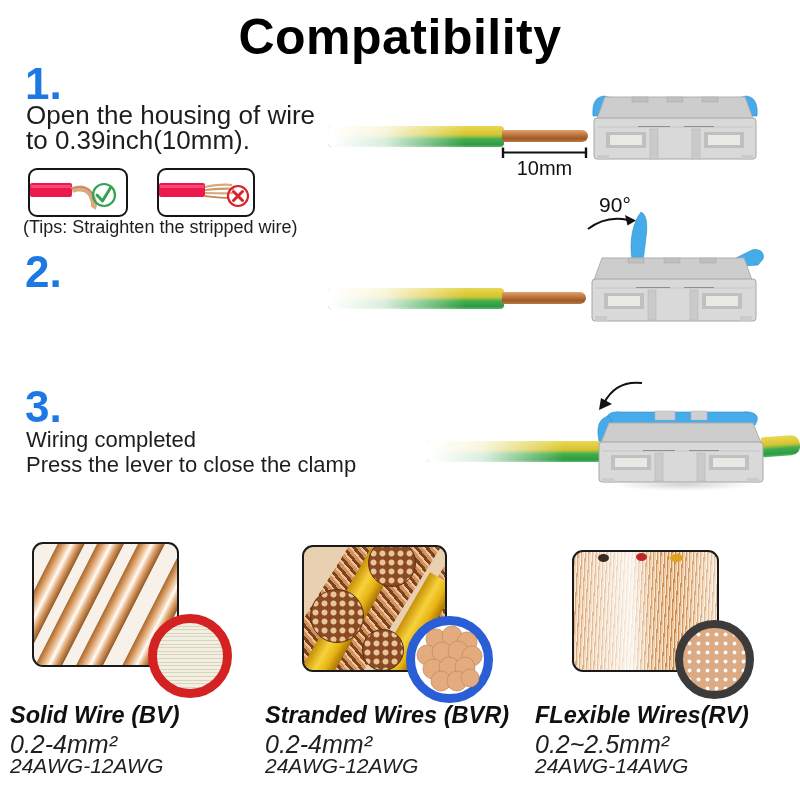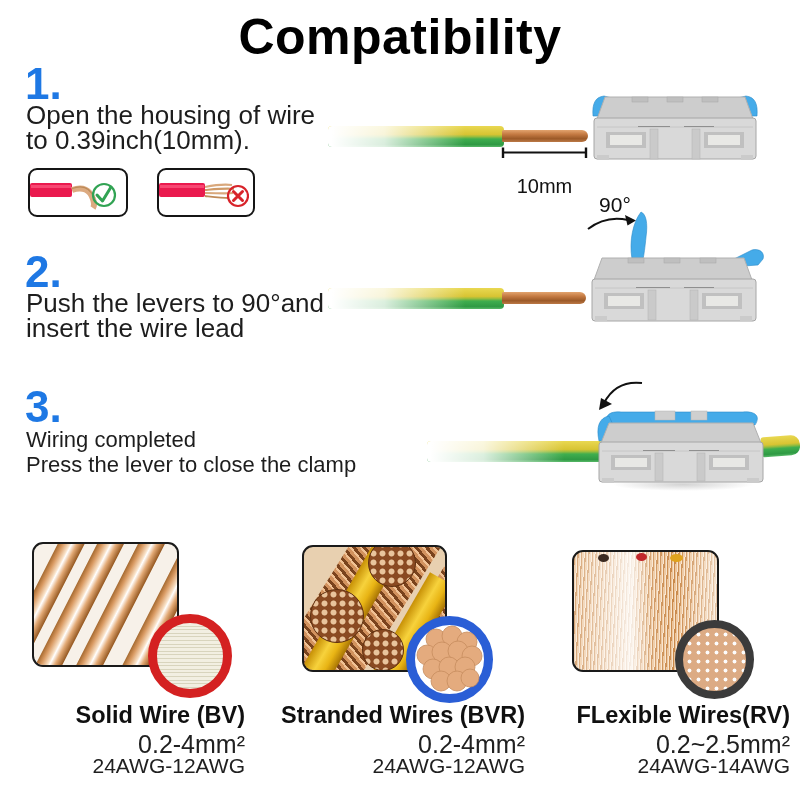--- a/index.html
+++ b/index.html
@@ -39,21 +39,21 @@
   .flex-sheen{position:absolute;inset:0;
        background:linear-gradient(90deg,rgba(255,255,255,.25) 0%,rgba(255,255,255,.85) 40%,rgba(255,255,255,.2) 54%,rgba(255,255,255,0) 70%,rgba(255,255,255,.5) 96%);}
   .tipdot{position:absolute;border-radius:50%;}
 
   .mag{border-radius:50%;box-sizing:border-box;background:#fff;}
   .mag-solid{background:repeating-linear-gradient(180deg,#f2efe2 0 2.6px,#d8d4bd 2.6px 3.6px);}
   .mag-flex{background-color:#dcab84;
        background-image:radial-gradient(circle,#fdfdfd 1.6px,rgba(0,0,0,0) 2.3px);
        background-size:9px 9px;background-position:2px 2px;}
 
-  .wt-text{text-align:right;}
+  .wt-text{text-align:left;font-style:italic;}
   .wt-name{font-size:23.5px;font-weight:bold;color:#101010;line-height:28px;}
   .wt-size{font-size:25px;color:#202020;line-height:22px;margin-top:4px;}
   .wt-awg{font-size:21px;color:#202020;line-height:22px;}
   .shadow-ell{background:radial-gradient(ellipse at center,rgba(110,110,110,.30),rgba(255,255,255,0) 70%);}
 </style>
 </head>
 <body>
 
 <div class="canvas">
 
@@ -66,21 +66,21 @@
   </div>
 
   <div class="abs wire fade-left" style="left:328px;top:126px;width:176px;"></div>
   <div class="abs copper" style="left:502px;top:130px;width:86px;height:12px;"></div>
 
   <svg class="abs" style="left:501px;top:146px;" width="87" height="13" viewBox="0 0 87 13">
     <line x1="2" y1="1.5" x2="2" y2="12" stroke="#111" stroke-width="2.4"></line>
     <line x1="85" y1="1.5" x2="85" y2="12" stroke="#111" stroke-width="2.4"></line>
     <line x1="2" y1="6.5" x2="85" y2="6.5" stroke="#111" stroke-width="2"></line>
   </svg>
-  <div class="abs mini-label" style="left:501px;top:157px;width:87px;margin-top:18px;">10mm</div>
+  <div class="abs mini-label" style="left:501px;top:157px;width:87px;">10mm</div>
 
   <svg class="abs" style="left:592px;top:92px;" width="166" height="70" viewBox="0 0 166 70">
     <path d="M1,24 C0,12 3,5 12,4 L20,6 L14,24 Z" stroke="#2b8cc9" stroke-width=".6" fill="#45abe9"></path>
     <path d="M165,24 C166,12 163,5 154,4 L146,6 L152,24 Z" stroke="#2b8cc9" stroke-width=".6" fill="#45abe9"></path>
     <path d="M13,5 L153,5 L161,27 L5,27 Z" fill="#cdcdcd" stroke="#b0b0b0"></path>
     <rect x="40" y="5" width="16" height="5" fill="#bfbfbf" stroke="#a8a8a8" stroke-width=".5"></rect>
     <rect x="75" y="5" width="16" height="5" fill="#bfbfbf" stroke="#a8a8a8" stroke-width=".5"></rect>
     <rect x="110" y="5" width="16" height="5" fill="#bfbfbf" stroke="#a8a8a8" stroke-width=".5"></rect>
     <rect x="2" y="26" width="162" height="41" rx="3" fill="#d9d9d9" stroke="#a6a6a6"></rect>
     <line x1="5" y1="35" x2="161" y2="35" stroke="#c6c6c6"></line>
@@ -111,26 +111,23 @@
       <rect x="0" y="13" width="46" height="14" rx="2" fill="#ea1a4e"></rect>
       <rect x="1" y="15" width="44" height="3" fill="#ff5f85" opacity=".65"></rect>
       <path d="M46,17 C56,15 66,14 73,15" stroke="#d9a87c" stroke-width="2.1" fill="none"></path>
       <path d="M46,20 C58,19 68,18 75,19" stroke="#cf9a68" stroke-width="2.2" fill="none"></path>
       <path d="M46,23 C57,23 66,24 74,23" stroke="#d9a87c" stroke-width="2.1" fill="none"></path>
       <path d="M46,26 C55,27 63,28 70,28" stroke="#c08a58" stroke-width="1.8" fill="none"></path>
       <circle cx="79" cy="26" r="10" fill="none" stroke-width="2.2" stroke="#d8232a"></circle>
       <path d="M74.5,21.5 L83.5,30.5 M83.5,21.5 L74.5,30.5" stroke-width="3" stroke-linecap="round" stroke="#d8232a"></path>
     </svg>
   </div>
+  <div class="abs caption" style="left:23px;top:217px;">(Tips: Straighten the stripped wire)</div>
 
   <div class="abs step-num" style="left: 25px; top: 250px; color: rgb(30, 120, 228);">2.</div>
-  <div class="abs step-text" style="left:26px;top:291px;">
-    <div>Push the levers to 90°and</div>
-    <div>insert the wire lead</div>
-  </div>
 
   <div class="abs angle-label" style="left:590px;top:193px;width:50px;text-align:center;">90°</div>
   <svg class="abs" style="left:586px;top:214px;" width="52" height="18" viewBox="0 0 52 18">
     <path d="M2,15 Q20,1 42,6" fill="none" stroke="#111" stroke-width="2"></path>
     <polygon points="50,6.5 39,1 41.5,11.5" fill="#111"></polygon>
   </svg>
 
   <div class="abs wire fade-left" style="left:328px;top:288px;width:176px;"></div>
   <div class="abs copper" style="left:502px;top:292px;width:84px;height:12px;"></div>
 

